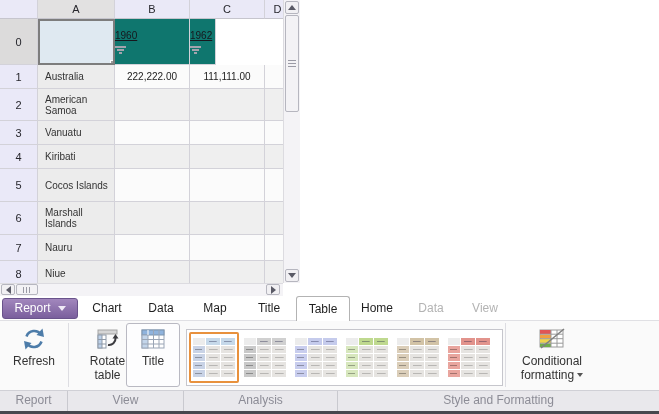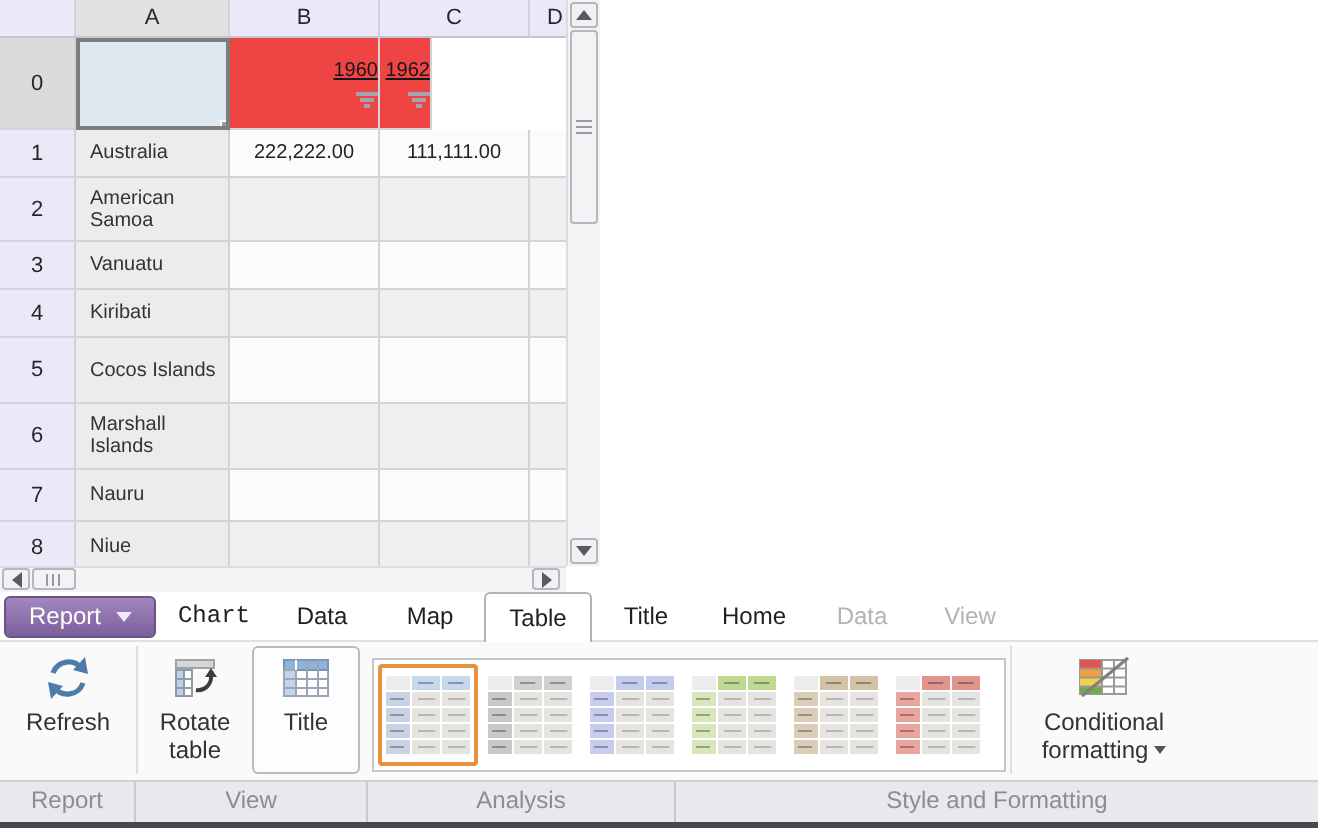--- a/index.html
+++ b/index.html
@@ -13,21 +13,21 @@
   .cell { flex:0 0 auto; border-right:1px solid #d3d2d9; border-bottom:1px solid #d3d2d9; overflow:hidden; }
   .w-rh{width:38px}.w-a{width:77px}.w-b{width:75px}.w-c{width:75px}.w-d{width:26px}
   .ch { background:#eae9f7; color:#26262c; font-size:11px; display:flex; align-items:center; justify-content:center; border-bottom:1px solid #c6c5cd; }
   .ch.sel { background:#e2e1e1; }
   .rh { background:#eae9f8; color:#26262c; font-size:11px; display:flex; align-items:center; justify-content:center; }
   .rh.sel { background:#dcdbdb; }
   .countrycell { background:#ececec; color:#333; font-size:10px; line-height:11px; display:flex; align-items:center; padding:2px 4px 2px 7px; }
   .dlight { background:#fbfbfb; }
   .ddark { background:#efefef; }
   .valuecell { font-size:10px; color:#222; display:flex; align-items:center; justify-content:center; }
-  .filtercell { background:#ef4444; display:flex; flex-direction:column; align-items:flex-end; justify-content:center; }
+  .filtercell { background:#0f766e; display:flex; flex-direction:column; align-items:flex-start; justify-content:center; }
   .yearlabel { font-size:10px; color:#17171d; text-decoration:underline; }
   .funnel { margin-top:4px; display:flex; flex-direction:column; align-items:center; }
   .funnel i { display:block; height:2px; background:#a3a3ad; margin-top:1px; }
   .funnel i:nth-child(1){width:11px}.funnel i:nth-child(2){width:7px}.funnel i:nth-child(3){width:3px}
   .selcell { position:relative; background:#dfe9f1 !important; border:2px solid #7d7d7d; }
   .selhandle { position:absolute; right:-2px; bottom:-2px; width:5px; height:5px; background:#9c9c9c; border:1px solid #fff; }
 
   
   .vsb { position:absolute; left:283px; top:0; width:17px; height:283px; background:#f4f3f6; border-left:1px solid #dcdbe0; }
   .hsb { position:absolute; left:0; top:283px; width:283px; height:13px; background:#f4f3f6; border-top:1px solid #dcdbe0; }
@@ -43,21 +43,21 @@
   .vthumb .grip { width:8px; height:8px; background:repeating-linear-gradient(180deg,#9a9aa5 0 1px,transparent 1px 3px); }
   .hthumb { position:absolute; left:16px; top:0px; width:22px; height:11px; background:#f3f2f5; border:1px solid #b6b6bf; border-radius:2px; display:flex; align-items:center; justify-content:center; }
   .hthumb .grip { width:8px; height:6px; background:repeating-linear-gradient(90deg,#9a9aa5 0 1px,transparent 1px 3px); }
 
   
   .tabbar { position:absolute; left:0; top:296px; width:659px; height:25px; background:#fff; border-bottom:1px solid #e0e0e4; display:flex; align-items:center; }
   .reportbtn { margin-left:2px; width:76px; height:21px; border-radius:3px; border:1px solid #69538b;
     background:linear-gradient(#a287bd,#7a5f9d); color:#fff; font-size:12px; display:flex; align-items:center; justify-content:center; gap:7px; cursor:default; }
   .reportbtn .arr { width:0; height:0; border:4px solid transparent; border-top:5px solid #f0eaf6; margin-top:4px; }
   .tab { width:54px; height:24px; line-height:24px; text-align:center; font-size:12px; color:#1f1f1f; }
-  .tab.first { margin-left:2px;font-family:Liberation Mono, monospace; }
+  .tab.first { margin-left:2px; }
   .tab.active { background:#fff; border:1px solid #b3b3b3; border-bottom:none; border-radius:3px 3px 0 0; margin-bottom:-1px; height:25px; position:relative; z-index:2; }
   .tab.disabled { color:#b3b3b3; }
 
   
   .ribbon { position:absolute; left:0; top:321px; width:659px; height:69px; background:#fafafa; }
   .rbtn { position:absolute; top:2px; height:64px; display:flex; flex-direction:column; align-items:center; font-size:12px; color:#333; text-align:center; line-height:14px; border:1px solid transparent; border-radius:3px; }
   .rbtn .ic { height:30px; display:flex; align-items:center; justify-content:center; }
   .rbtn.pressed { border-color:#b9b9c2; background:#fdfdfe; }
   .vsep { position:absolute; top:2px; height:64px; width:1px; background:#dddde2; }
   .gallery { position:absolute; left:186px; top:8px; width:317px; height:57px; background:#fff; border:1px solid #c6c6cc; display:flex; align-items:center; padding-left:2px; }
@@ -205,22 +205,22 @@
   </div>
 
   <div class="tabbar">
     <div class="reportbtn">
       <span>Report</span>
       <span class="arr"></span>
     </div>
     <div class="tab first">Chart</div>
     <div class="tab">Data</div>
     <div class="tab">Map</div>
+    <div class="tab">Title</div>
     <div class="tab active">Table</div>
-    <div class="tab">Title</div>
     <div class="tab">Home</div>
     <div class="tab disabled">Data</div>
     <div class="tab disabled">View</div>
   </div>
 
   <div class="ribbon">
 
     <div class="rbtn" style="left:2px;width:64px">
       <div class="ic">
         <svg width="26" height="26" viewBox="0 0 26 26">
@@ -228,21 +228,21 @@
           <polygon points="21.5,2.5 23,11 15.5,9" fill="#4d7ca9"></polygon>
           <path d="M20.5 15.5 A 8.2 8.2 0 0 1 6 17.5" stroke="#4d7ca9" stroke-width="2.6" fill="none"></path>
           <polygon points="4.5,23.5 3,15 10.5,17" fill="#4d7ca9"></polygon>
         </svg>
       </div>
       <span>Refresh</span>
     </div>
 
     <div class="vsep" style="left:68px"></div>
 
-    <div class="rbtn" style="left:71px;width:53px">
+    <div class="rbtn" style="left:81px;width:53px">
       <div class="ic">
         <svg width="26" height="26" viewBox="0 0 26 26">
           <rect x="3" y="4" width="19" height="4" fill="#d6d6d6" stroke="#a3a3a3" stroke-width="1"></rect>
           <rect x="3" y="9" width="8" height="13" fill="#fff" stroke="#8f9aa8" stroke-width="1"></rect>
           <rect x="3" y="9" width="4" height="13" fill="#bcd0e8" stroke="#8f9aa8" stroke-width="1"></rect>
           <line x1="3" y1="13.5" x2="11" y2="13.5" stroke="#8f9aa8"></line>
           <line x1="3" y1="18" x2="11" y2="18" stroke="#8f9aa8"></line>
           <path d="M13 19 A 6.5 6.5 0 0 0 20.5 12" stroke="#3c3c40" stroke-width="2" fill="none"></path>
           <polygon points="17.5,12.5 23.5,12.5 20.5,8" fill="#3c3c40"></polygon>
         </svg>

